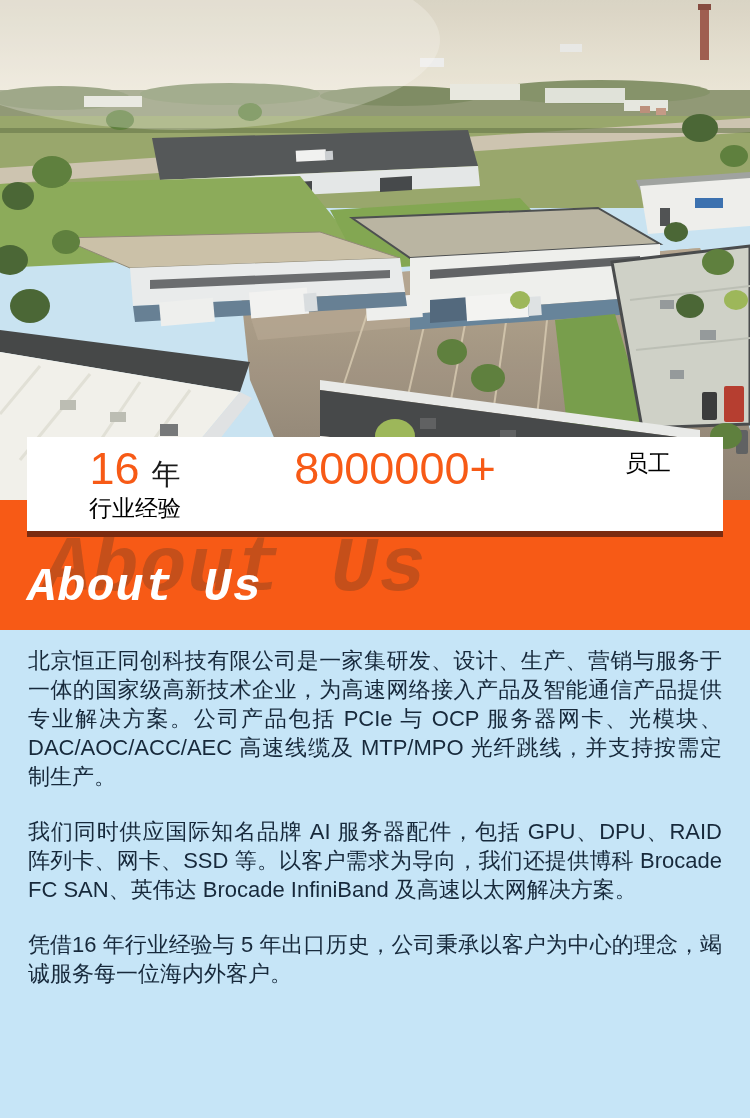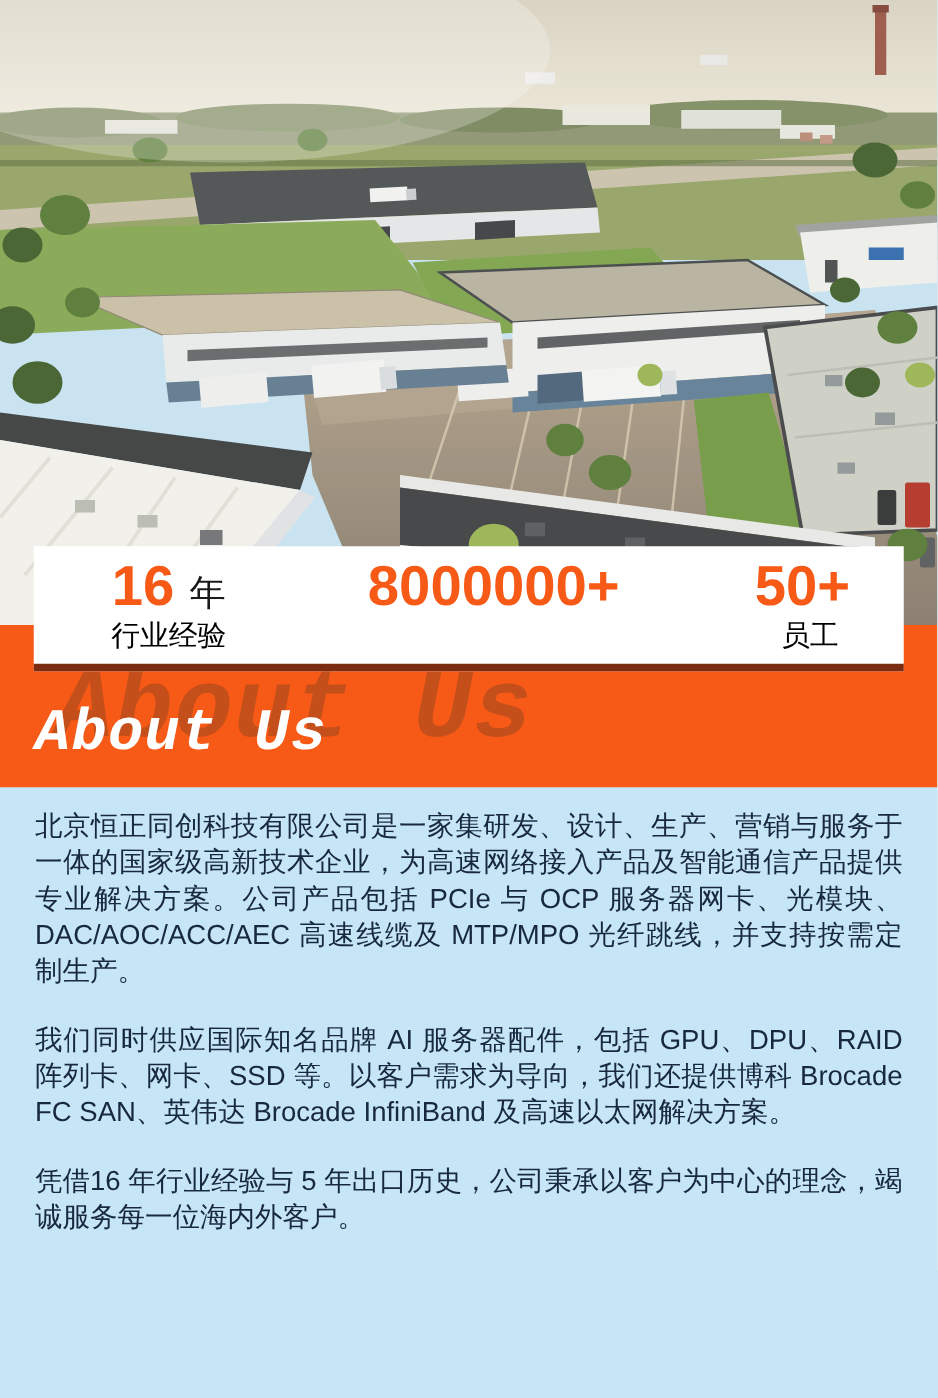--- a/index.html
+++ b/index.html
@@ -31,21 +31,21 @@
   .stats-card {
     position:absolute; top:437px; left:27px; width:696px; height:100px;
     background:#FFFFFF; border-bottom:6px solid #7B2B10; z-index:5;
   }
   .stat {
     position:absolute; top:9px; transform:translateX(-50%);
     text-align:center; white-space:nowrap;
   }
   .stat-top { line-height:1; }
   .stat-value {
-    font-size:45px; font-weight:bold; color:#F75A16; letter-spacing:0px;
+    font-size:45px; font-weight:normal; color:#F75A16; letter-spacing:0px;
   }
   .stat-unit {
     font-size:29px; font-weight:normal; color:#1A1A1A; margin-left:12px;
   }
   .stat-label {
     margin-top:6px; font-size:23px; color:#000000; line-height:1;
   }
   
   .content {
     position:absolute; top:630px; left:0; width:750px; height:488px;
@@ -230,21 +230,20 @@
 
   <div class="stats-card">
     <div class="stat" style="left:108px">
       <div class="stat-top"><span class="stat-value">16</span><span class="stat-unit">年</span></div>
       <div class="stat-label">行业经验</div>
     </div>
     <div class="stat" style="left:374px">
       <div class="stat-top"><span class="stat-value">8000000+</span><span class="stat-unit"></span></div>
     </div>
     <div class="stat" style="left:621px">
-      <div class="stat-top"><span class="stat-value">50+</span><span class="stat-unit"></span></div>
       <div class="stat-label">员工</div>
     </div>
   </div>
 
   <section class="content">
     <p>北京恒正同创科技有限公司是一家集研发、设计、生产、营销与服务于一体的国家级高新技术企业，为高速网络接入产品及智能通信产品提供专业解决方案。公司产品包括 PCIe 与 OCP 服务器网卡、光模块、DAC/AOC/ACC/AEC 高速线缆及 MTP/MPO 光纤跳线，并支持按需定制生产。</p>
     <p>我们同时供应国际知名品牌 AI 服务器配件，包括 GPU、DPU、RAID 阵列卡、网卡、SSD 等。以客户需求为导向，我们还提供博科 Brocade FC SAN、英伟达 Brocade InfiniBand 及高速以太网解决方案。</p>
     <p>凭借16 年行业经验与 5 年出口历史，公司秉承以客户为中心的理念，竭诚服务每一位海内外客户。</p>
   </section>
 

